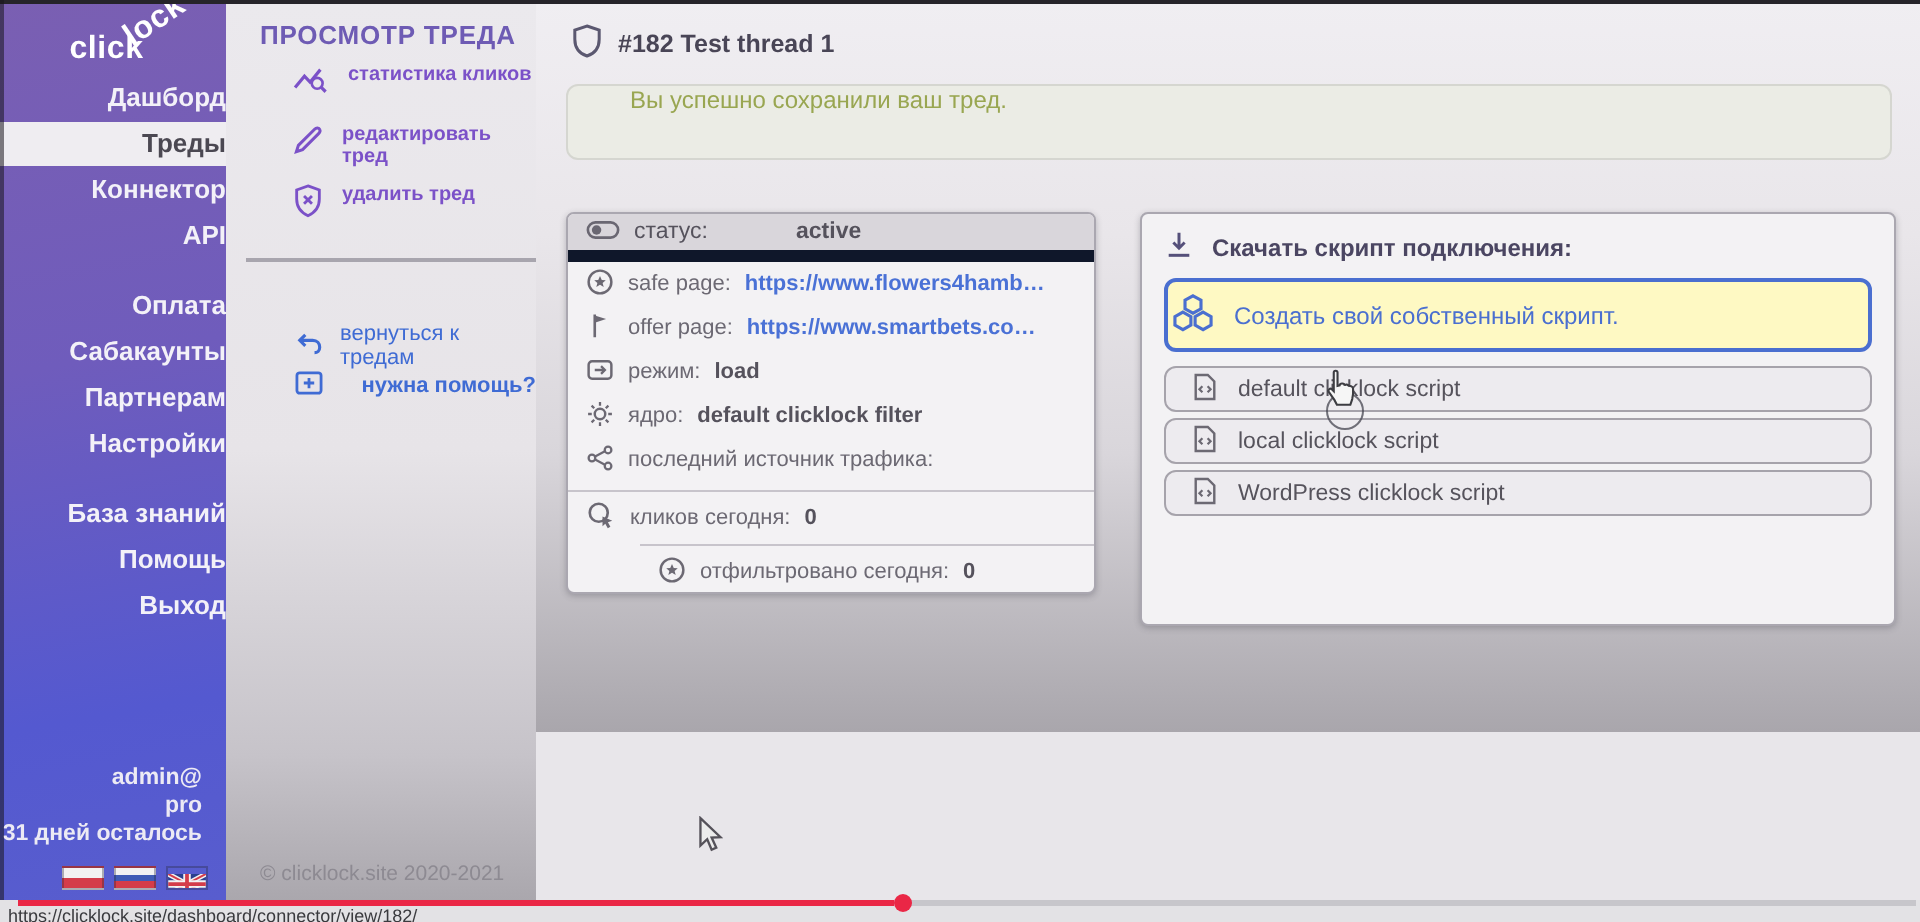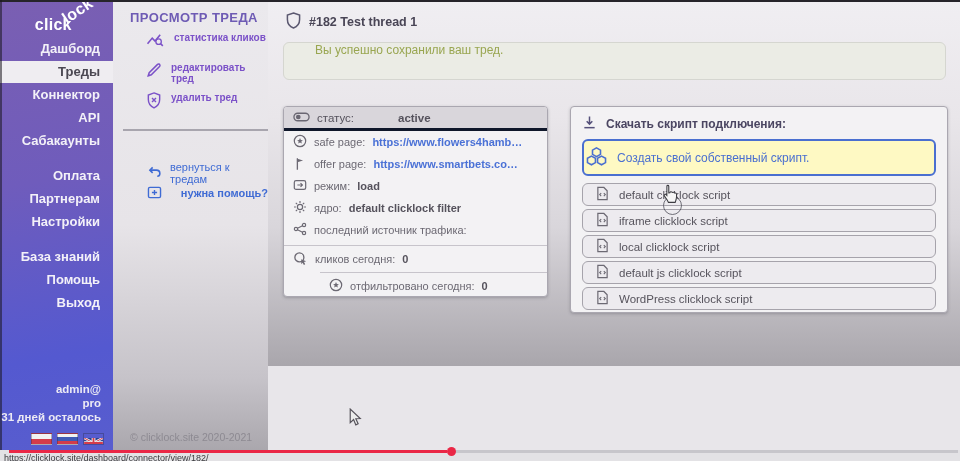--- a/index.html
+++ b/index.html
@@ -16,21 +16,21 @@
   
   .sidebar{
     position:absolute; left:0; top:0; width:113px; height:450px;
     background:linear-gradient(170deg,#7a5fb2 0%, #6f5cbc 40%, #5459d0 78%, #585dce 100%);
     z-index:5;
   }
   .logo{ position:absolute; top:16px; right:8px; color:#fff; font-size:16px; font-weight:700; letter-spacing:.3px;}
   .logo .lock{ display:inline-block; transform:rotate(-34deg) translate(1px,-7px); transform-origin:left bottom;}
   .nav{ position:absolute; top:38px; left:0; width:100%; }
   .side-item{
-    height:22px; line-height:22px; text-align:right; padding-right:13px;
+    height:22px; line-height:22px; text-align:right; padding-right:0;
     color:#f3f1f8; font-size:13px; font-weight:700; margin-bottom:1px; cursor:pointer;
   }
   .side-item.gap{ margin-top:13px; }
   .side-item.active{ background:#efedf1; color:#4b4852; }
   .account{ position:absolute; top:382px; right:12px; text-align:right; color:#eceaf4; font-size:11.5px; line-height:14px; font-weight:700;}
   .flags{ position:absolute; top:433px; right:9px; display:flex; gap:5px; }
   .flag{ width:21px; height:12px; border:1px solid rgba(40,40,60,.35); overflow:hidden; cursor:pointer;}
   .flag-pl{ background:linear-gradient(180deg,#f2f2f2 0 50%, #d43c4a 50% 100%); }
   .flag-ru{ background:linear-gradient(180deg,#f2f2f2 0 33%, #3f5bb5 33% 66%, #d43c4a 66% 100%); }
 
@@ -65,21 +65,21 @@
     display:flex; align-items:flex-start; padding-left:31px;
     color:#99a651; font-size:12px;
   }
 
   .card{
     background:#f3f2f4; border:1px solid #aaa7b0; border-radius:4px;
     box-shadow:0 1px 3px rgba(60,58,70,.30);
   }
   .status-card{ position:absolute; left:15px; top:106px; width:265px; height:191px; overflow:hidden;}
   .status-head{
-    height:24px; background:#d9d6db; border-bottom:3px solid #0f172a;
+    height:24px; background:#d9d6db; border-bottom:6px solid #0f172a;
     display:flex; align-items:center; gap:7px; padding-left:9px;
     color:#55525c; font-size:11.5px;
   }
   .status-head b{ font-weight:700;margin-left:37px; }
   .srow{ height:22px; display:flex; align-items:center; gap:7px; padding:0 20px 0 9px;
     color:#6c6973; font-size:11px; white-space:nowrap; overflow:hidden;}
   .srow:first-of-type{ margin-top:4px; }
   .srow .lnk{ color:#4a71d6; font-weight:700; cursor:pointer; overflow:hidden; text-overflow:ellipsis;}
   .srow b{ color:#55525c; font-weight:700; }
   .srow svg{ flex:0 0 auto; color:#6c6973;}
@@ -122,22 +122,22 @@
 
 <div class="stage">
 
   <div class="sidebar">
     <div class="logo"><span>click</span><span class="lock">lock</span></div>
     <div class="nav">
       <div class="side-item">Дашборд</div>
       <div class="side-item active">Треды</div>
       <div class="side-item">Коннектор</div>
       <div class="side-item">API</div>
+      <div class="side-item gap">Оплата</div>
       <div class="side-item">Сабакаунты</div>
-      <div class="side-item gap">Оплата</div>
       <div class="side-item">Партнерам</div>
       <div class="side-item">Настройки</div>
       <div class="side-item gap">База знаний</div>
       <div class="side-item">Помощь</div>
       <div class="side-item">Выход</div>
     </div>
     <div class="account">
       <div>admin@</div>
       <div>pro</div>
       <div>31 дней осталось</div>
@@ -306,35 +306,21 @@
               <path d="M2 1.5 H8.5 L12 5 V14.5 H2 Z" stroke-width="1.3"></path>
               <path d="M5.6 7.6 L4 9.2 L5.6 10.8 M8.4 7.6 L10 9.2 L8.4 10.8" stroke-width="1.2"></path>
             </svg></span>
         <span>default clicklock script</span>
       </div>
       <div class="script-btn">
         <span><svg width="13" height="15" viewBox="0 0 14 16" fill="none" stroke="currentColor">
               <path d="M2 1.5 H8.5 L12 5 V14.5 H2 Z" stroke-width="1.3"></path>
               <path d="M5.6 7.6 L4 9.2 L5.6 10.8 M8.4 7.6 L10 9.2 L8.4 10.8" stroke-width="1.2"></path>
             </svg></span>
-        <span>iframe clicklock script</span>
-      </div>
-      <div class="script-btn">
-        <span><svg width="13" height="15" viewBox="0 0 14 16" fill="none" stroke="currentColor">
-              <path d="M2 1.5 H8.5 L12 5 V14.5 H2 Z" stroke-width="1.3"></path>
-              <path d="M5.6 7.6 L4 9.2 L5.6 10.8 M8.4 7.6 L10 9.2 L8.4 10.8" stroke-width="1.2"></path>
-            </svg></span>
         <span>local clicklock script</span>
-      </div>
-      <div class="script-btn">
-        <span><svg width="13" height="15" viewBox="0 0 14 16" fill="none" stroke="currentColor">
-              <path d="M2 1.5 H8.5 L12 5 V14.5 H2 Z" stroke-width="1.3"></path>
-              <path d="M5.6 7.6 L4 9.2 L5.6 10.8 M8.4 7.6 L10 9.2 L8.4 10.8" stroke-width="1.2"></path>
-            </svg></span>
-        <span>default js clicklock script</span>
       </div>
       <div class="script-btn">
         <span><svg width="13" height="15" viewBox="0 0 14 16" fill="none" stroke="currentColor">
               <path d="M2 1.5 H8.5 L12 5 V14.5 H2 Z" stroke-width="1.3"></path>
               <path d="M5.6 7.6 L4 9.2 L5.6 10.8 M8.4 7.6 L10 9.2 L8.4 10.8" stroke-width="1.2"></path>
             </svg></span>
         <span>WordPress clicklock script</span>
       </div>
     </div>
   </div>

